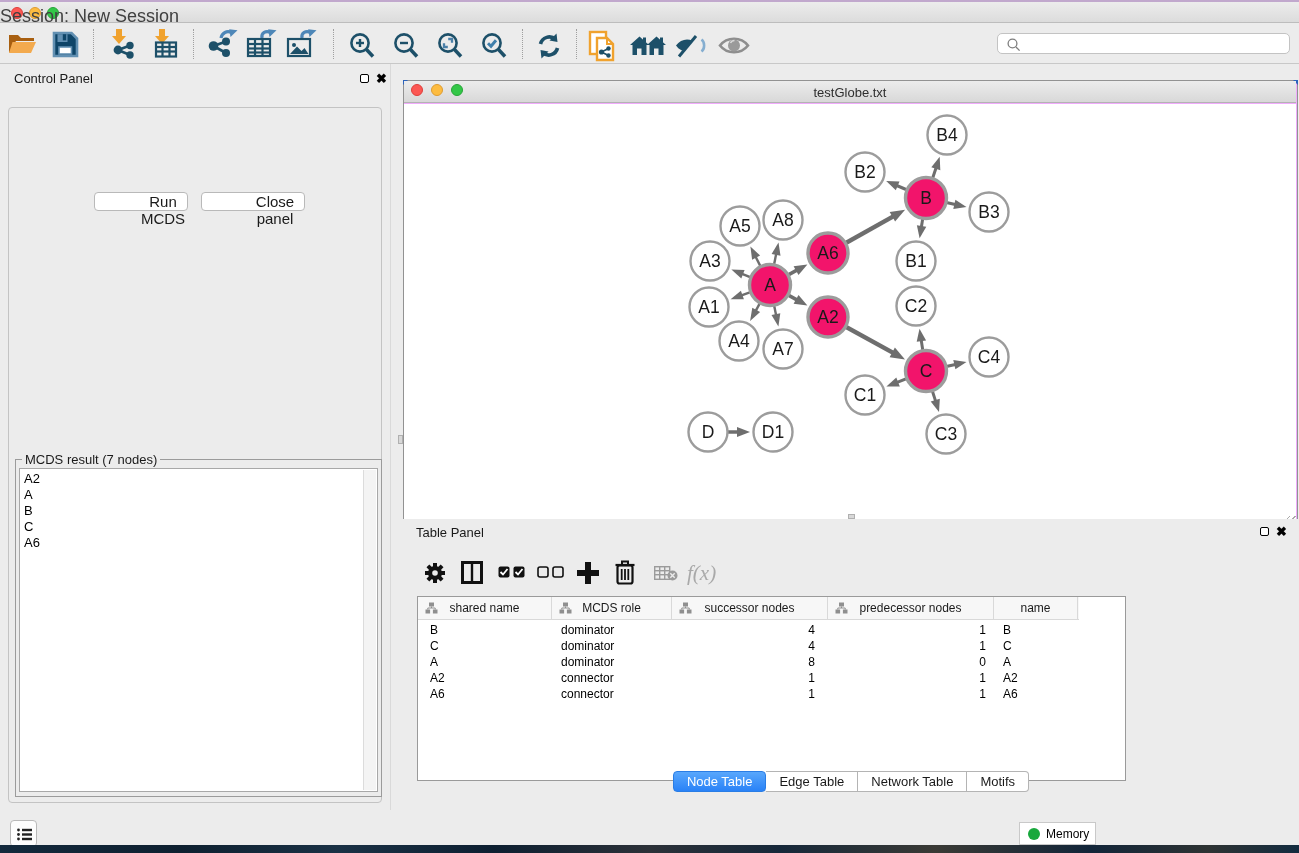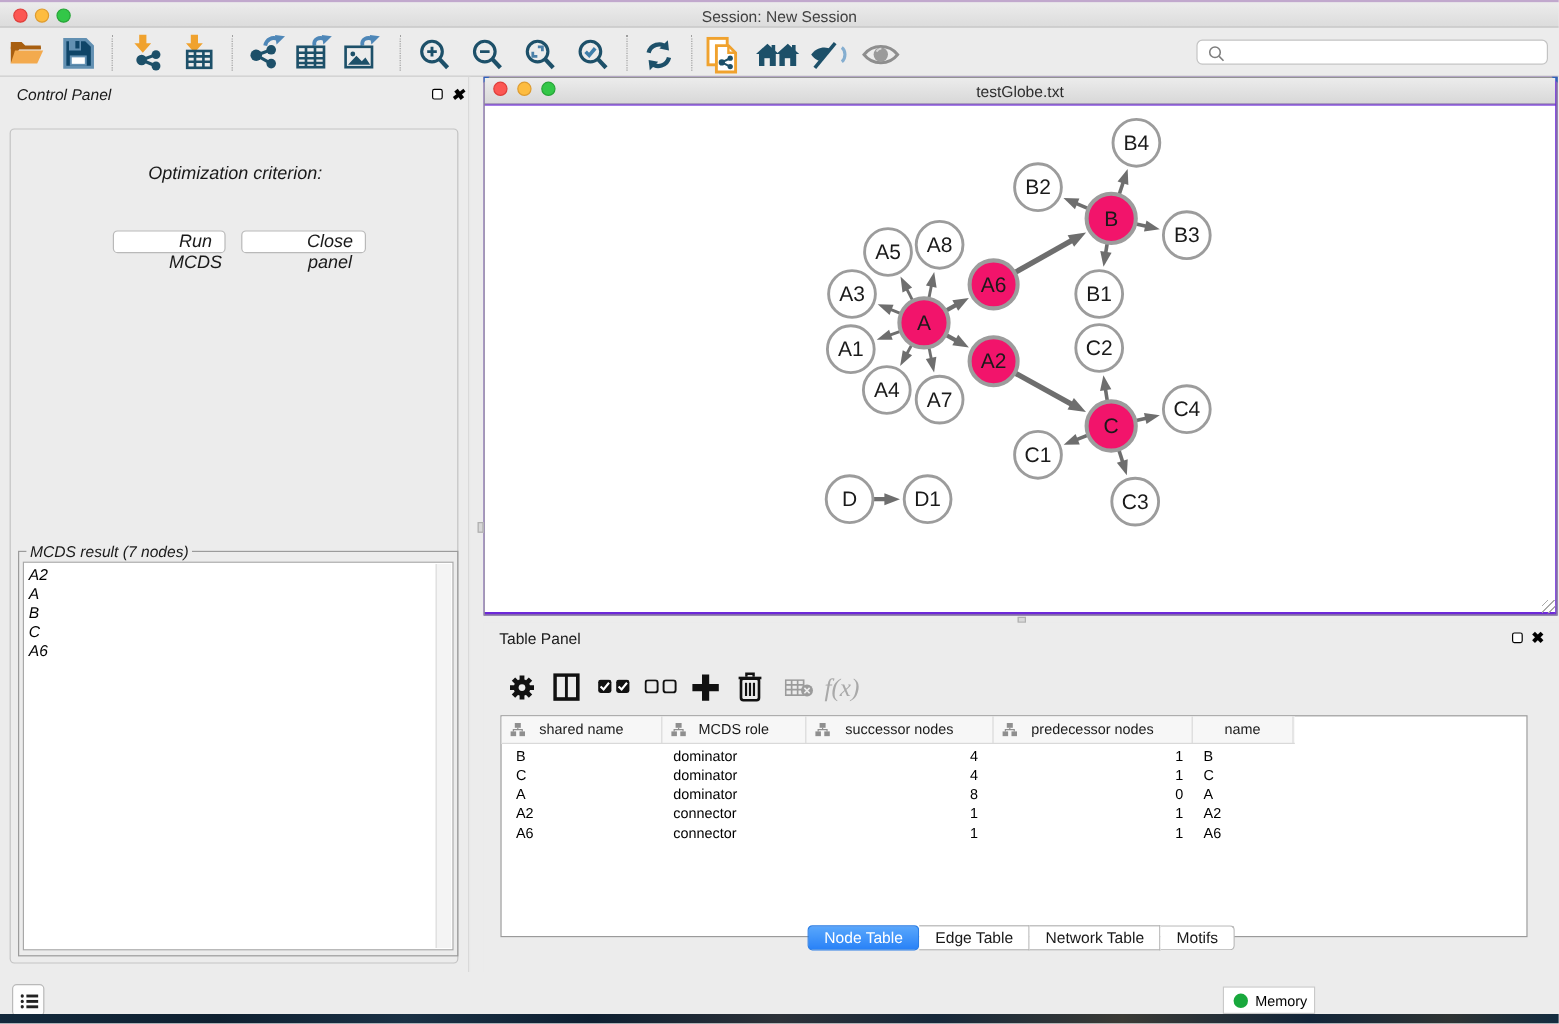--- a/index.html
+++ b/index.html
@@ -8,33 +8,33 @@
 .abs { position:absolute; }
 
 
 #desktop-top { left:0; top:0; width:1299px; height:2px; background:#c1a8cd; }
 #desktop-bottom { left:0; top:845px; width:1299px; height:8px;
   background:linear-gradient(90deg,#13293c,#0e2030 14%,#1a3145 26%,#0d1f31 38%,#2c3138 50%,#16283a 60%,#3a3a35 72%,#122539 84%,#2e3333 93%,#132c40); }
 
 
 #titlebar { left:0; top:2px; width:1299px; height:21px;
   background:linear-gradient(#ececec,#dcdcdc); border-bottom:1px solid #bdbdbd; }
-#titlebar .title { position:absolute; left:0; right:0; top:4px; text-align:center;
-  font-size:13px; color:#404040; }
+#titlebar .title { position:absolute; left:0; right:0; top:4px; text-align:left;
+  font-size:18px; color:#404040; }
 .tl { position:absolute; width:12px; height:12px; border-radius:50%; top:5px; }
 
 
 #toolbar { left:0; top:24px; width:1299px; height:40px; }
 #toolbar svg { position:absolute; top:0; left:0; }
 .tsep { position:absolute; top:5px; width:0; height:30px; border-left:1px dotted #9f9f9f; }
 #searchbox { position:absolute; left:997px; top:9px; width:293px; height:21px; background:#fff;
   border:1px solid #c3c3c3; border-radius:5px; }
 
 
-#cpanel { left:0; top:64px; width:392px; height:746px; background:#ececec;font-style:italic; }
+#cpanel { left:0; top:64px; width:392px; height:746px; background:#ececec; }
 #cpanel h1 { position:absolute; left:14px; top:7px; font-size:13px; font-weight:normal; color:#1a1a1a; }
 .maxbox { position:absolute; width:9px; height:9px; border:1.5px solid #000; border-radius:2px; background:#fff; }
 .closex { position:absolute; font-size:13px; font-weight:bold; color:#000; line-height:10px; }
 #cp-inner { position:absolute; left:8px; top:43px; width:374px; height:696px;
   border:1px solid #c3c3c3; border-radius:4px; }
 .tabs { position:absolute; display:flex; height:20px; }
 .tab { height:20px; line-height:19px; padding:0 12px; background:#fff; border:1px solid #b4b4b4;
   border-left:none; font-size:13px; color:#1a1a1a; }
 .tab:first-child { border-left:1px solid #b4b4b4; border-radius:4px 0 0 4px; }
 .tab.last { border-radius:0 4px 4px 0; }
@@ -50,39 +50,39 @@
 #mcds-box { position:absolute; left:15px; top:395px; width:367px; height:338px;
   border:1px solid #9b9b9b; }
 #mcds-box legend { position:absolute; left:6px; top:-8px; background:#ececec; padding:0 3px;
   font-size:13px; color:#1a1a1a; }
 #mcds-list { position:absolute; left:3px; top:8px; width:359px; height:324px; background:#fff;
   border:1px solid #a8a8a8; font-size:13px; color:#000; padding:2px 0 0 4px; line-height:16px; }
 #mcds-list .sb { position:absolute; right:1px; top:1px; width:13px; height:320px; background:#f4f4f4;
   border-left:1px solid #dcdcdc; }
 
 
-#netwin { left:403px; top:64px; width:895px; height:449px; background:#6d28d9;
+#netwin { left:403px; top:80px; width:895px; height:449px; background:#f0abfc;
   border:1.5px solid #929292; }
 .bluecorner { position:absolute; width:0; height:0; }
 #net-titlebar { position:absolute; left:0; top:0; width:892px; height:22px;
   background:linear-gradient(#ececec,#d8d8d8); border-bottom:1px solid #b3b3b3; }
 #net-titlebar .title { position:absolute; left:0; right:0; top:4px; text-align:center; font-size:13px; color:#2e2e2e; }
 #net-canvas { position:absolute; left:0; top:23px; width:892px; height:422px; background:#fff; }
 #grip { position:absolute; right:1px; bottom:1px; width:11px; height:11px;
   background:repeating-linear-gradient(135deg, transparent 0 3px, #aaa 3px 4px); }
 
 
 #vsplit-handle { left:398px; top:435px; width:5px; height:9px; background:#d8d8d8; border:1px solid #b0b0b0; }
 #hsplit-handle { left:848px; top:514px; width:7px; height:5px; background:#d8d8d8; border:1px solid #b0b0b0; }
 
 
 #tpanel { left:403px; top:519px; width:896px; height:291px; background:#ececec; }
 #tpanel h1 { position:absolute; left:13px; top:6px; font-size:13px; font-weight:normal; color:#1a1a1a; }
 #ttool { position:absolute; left:14px; top:33px; width:868px; height:42px; }
-#ttable { position:absolute; left:14px; top:77px; width:856px; height:185px; background:#fff;
+#ttable { position:absolute; left:14px; top:77px; width:709px; height:185px; background:#fff;
   border:1px solid #9a9a9a; }
 #thead { position:absolute; left:0; top:0; width:661px; height:23px; background:#f7f7f7;
   border-bottom:1px solid #d9d9d9; display:flex; }
 .th { position:relative; height:23px; border-right:1px solid #d9d9d9; font-size:12px; color:#1a1a1a;
   text-align:center; line-height:22px; }
 .th svg { position:absolute; left:7px; top:5px; }
 .trow { position:absolute; width:660px; font-size:12px; color:#000; height:16px; }
 .trow span { position:absolute; }
 #ttabs { position:absolute; left:0; width:896px; top:252px; height:21px; text-align:center; }
 #ttabs .bar { display:inline-flex; }
@@ -247,21 +247,20 @@
     </svg>
   </div>
 </div>
 
 <div class="abs" style="left:0;top:63px;width:1299px;height:1px;background:#c8c8c8;"></div>
 <div class="abs" id="cpanel">
   <h1>Control Panel</h1>
   <div class="maxbox" style="left:360px;top:10px;"></div>
   <div class="closex" style="left:376px;top:10px;">✖</div>
   <div id="cp-inner"></div>
-  <div id="opt-label">Optimization criterion:</div>
   <div class="btn" style="left:94px;top:128px;width:94px;">Run MCDS</div>
   <div class="btn" style="left:201px;top:128px;width:104px;">Close panel</div>
   <div id="mcds-box">
     <legend>MCDS result (7 nodes)</legend>
     <div id="mcds-list">A2<br>A<br>B<br>C<br>A6<div class="sb"></div></div>
   </div>
 </div>
 
 <div class="abs" id="netwin">
   <div class="bluecorner" style="left:-1px;top:-1px;border-top:5px solid #2c63bb;border-right:5px solid transparent;"></div>

